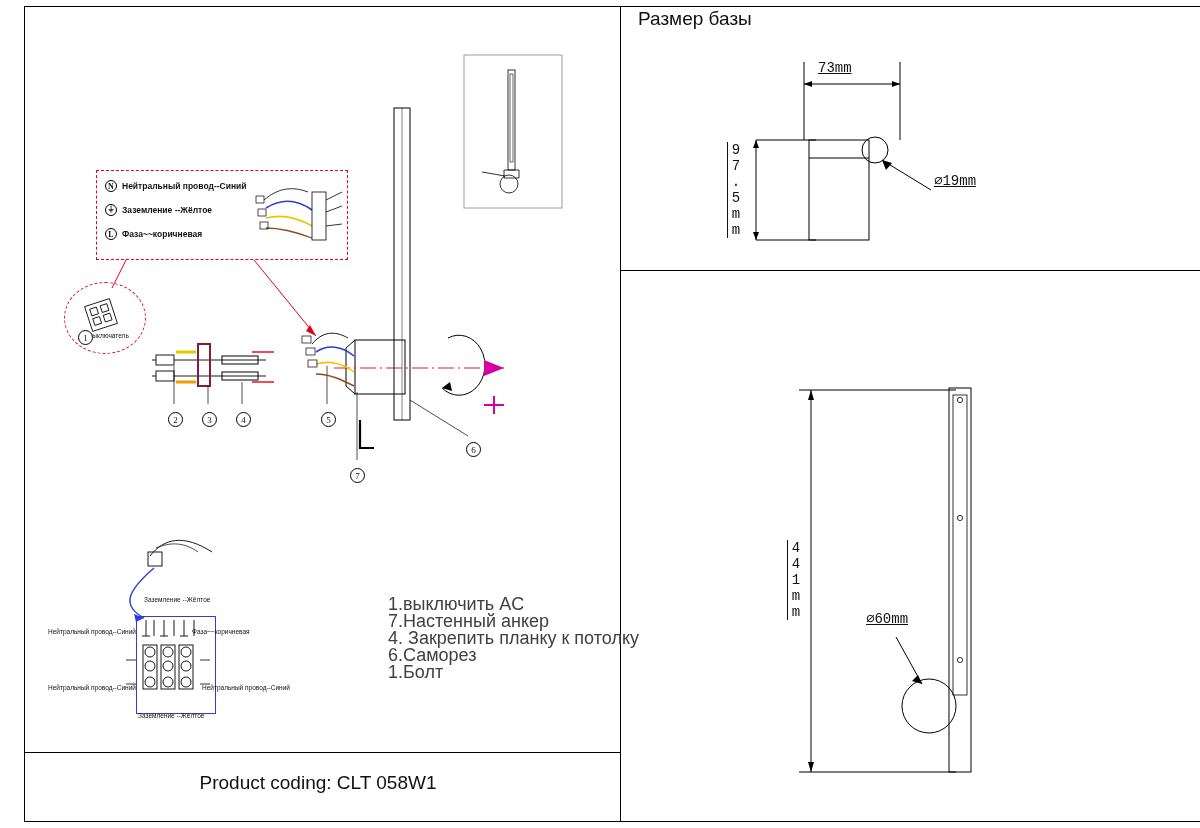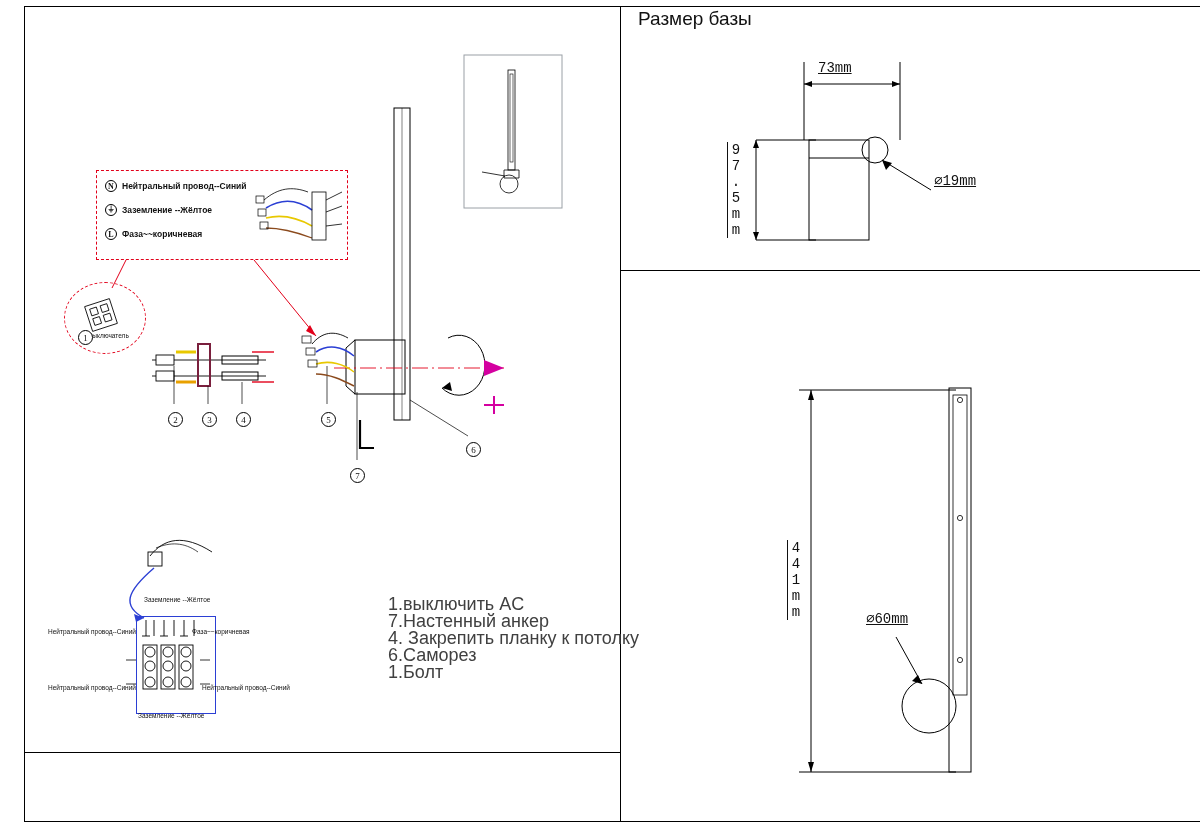--- a/index.html
+++ b/index.html
@@ -344,14 +344,15 @@
   <div class="t t-tiny" style="left:122px; top:712px;">Заземление --Жёлтое</div>
 
   <div id="instructions">
     <div>1.выключить AC</div>
     <div>7.Настенный   анкер</div>
     <div>4. Закрепить планку к потолку</div>
     <div>6.Саморез</div>
     <div>1.Болт</div>
   </div>
 
+  <div id="product-coding">Product coding: CLT 058W1</div>
 
 </div>
 
 </body></html>

